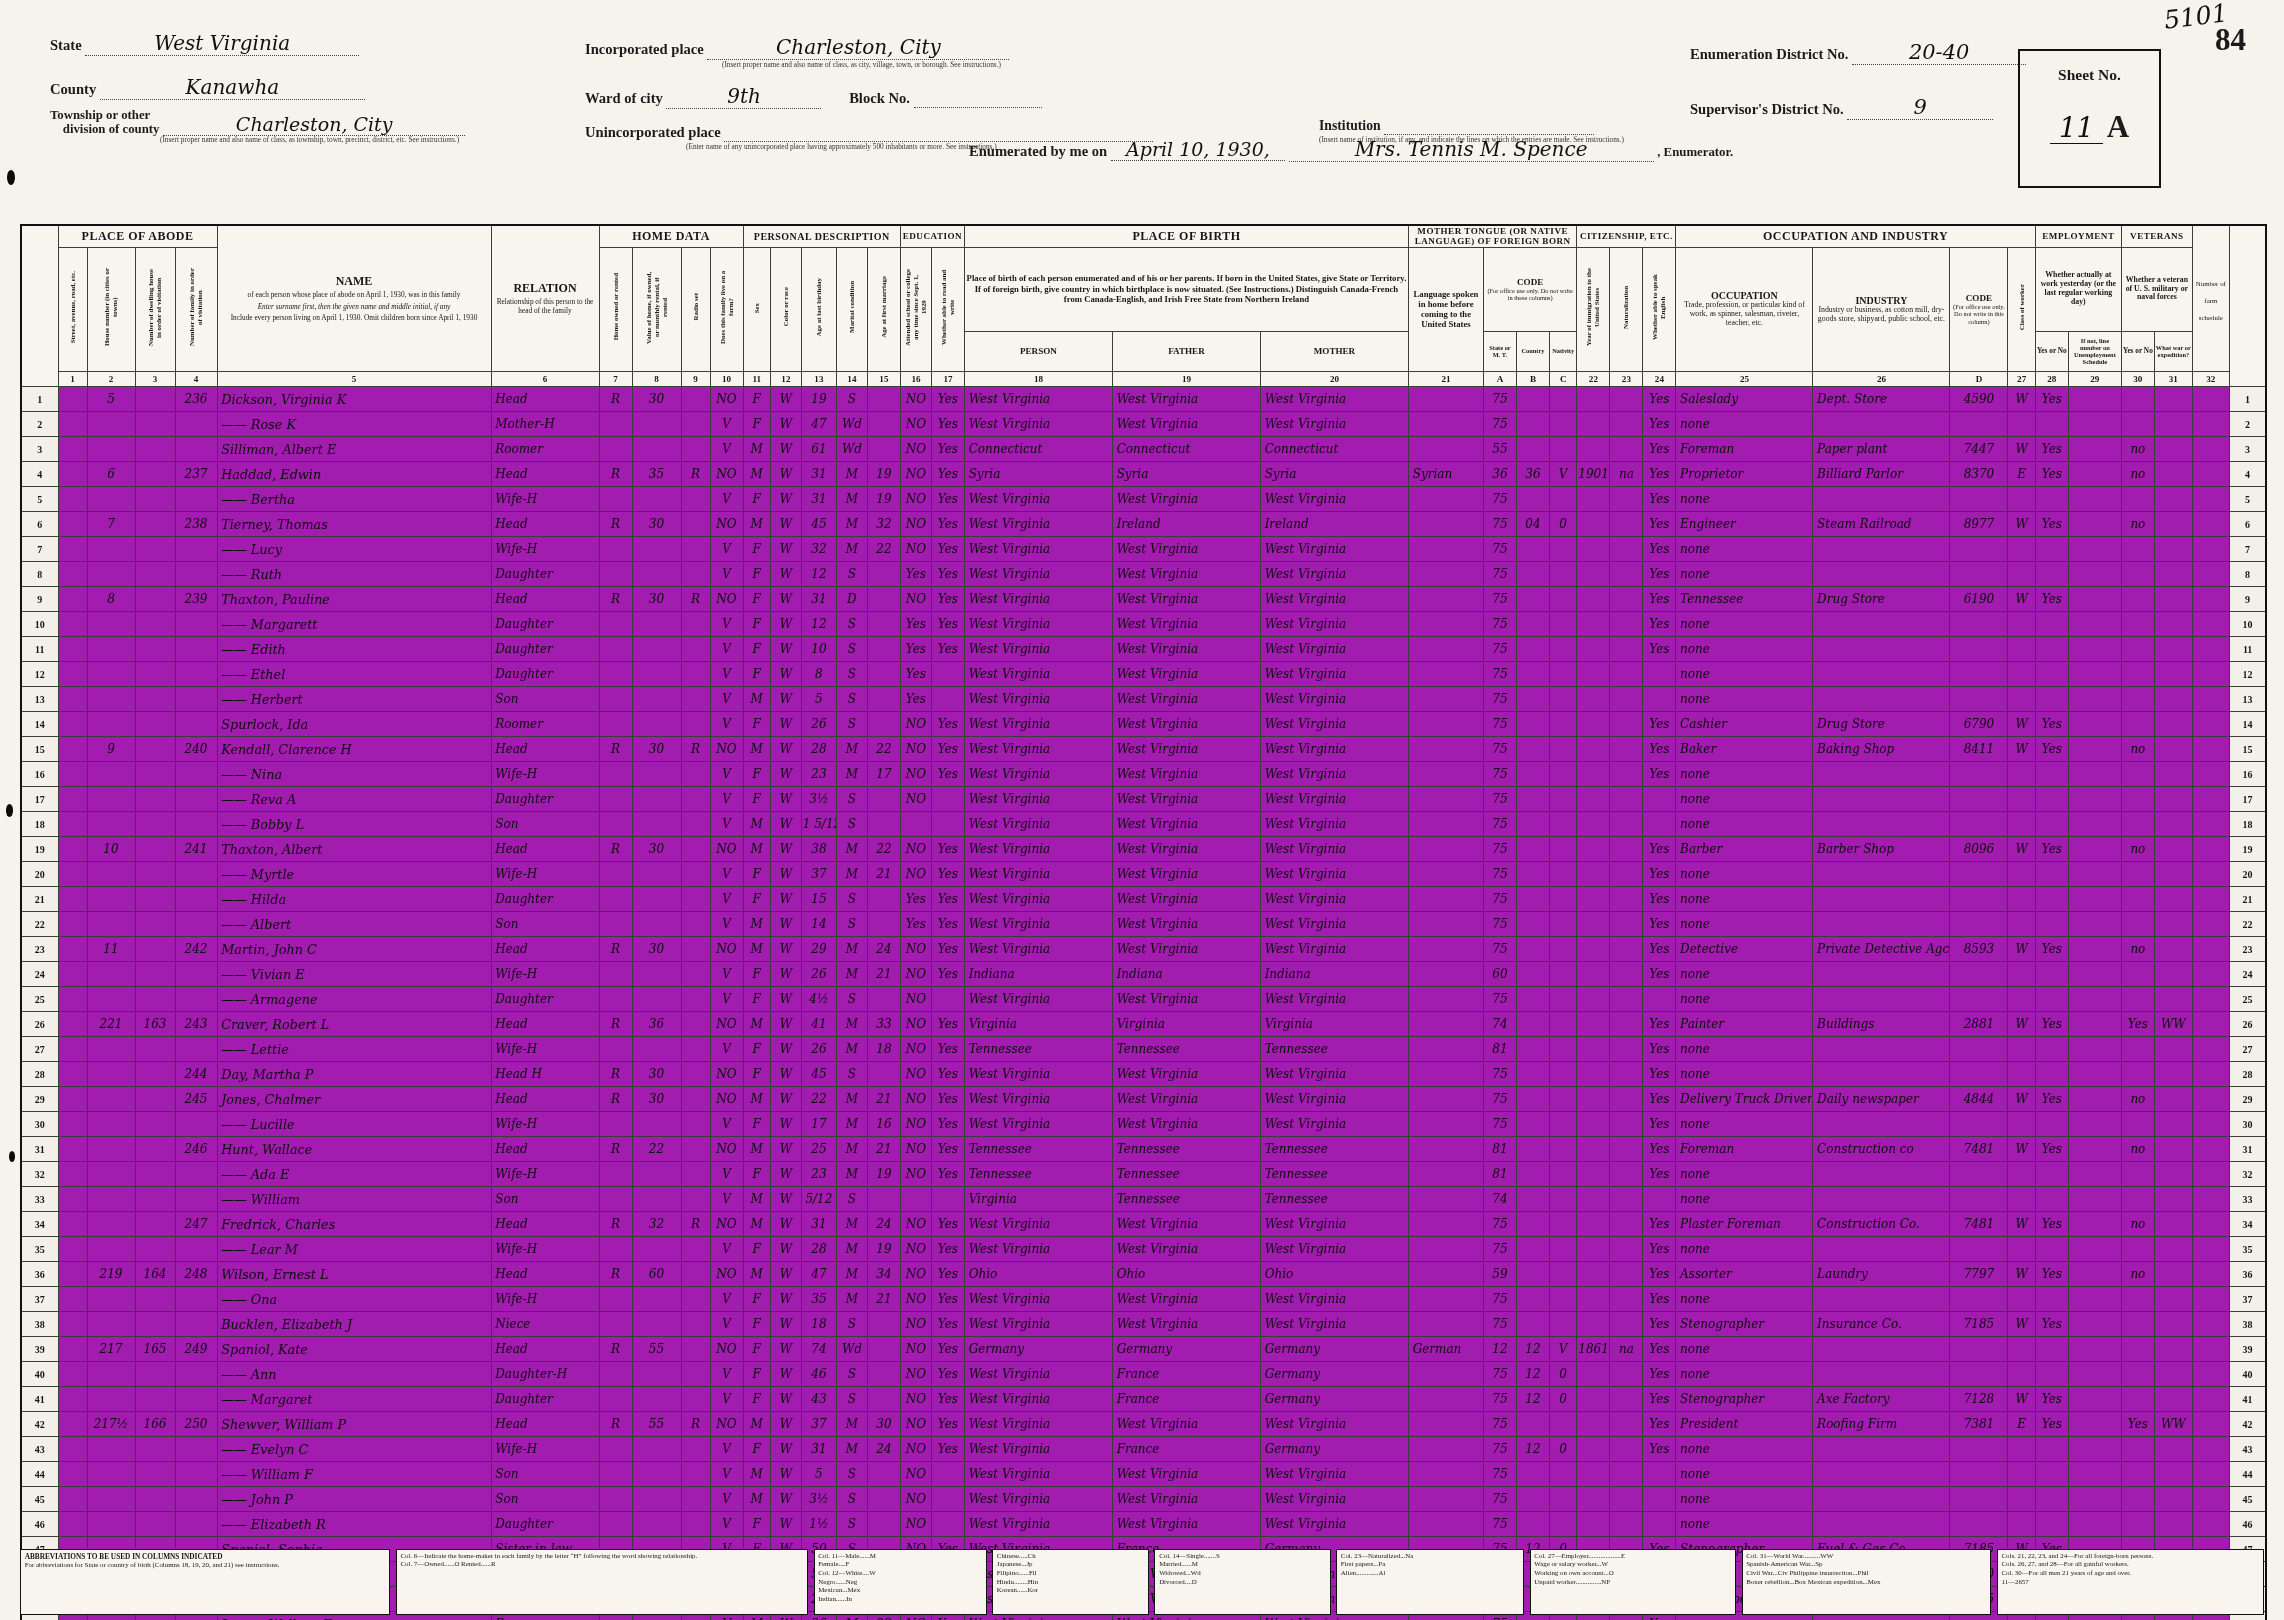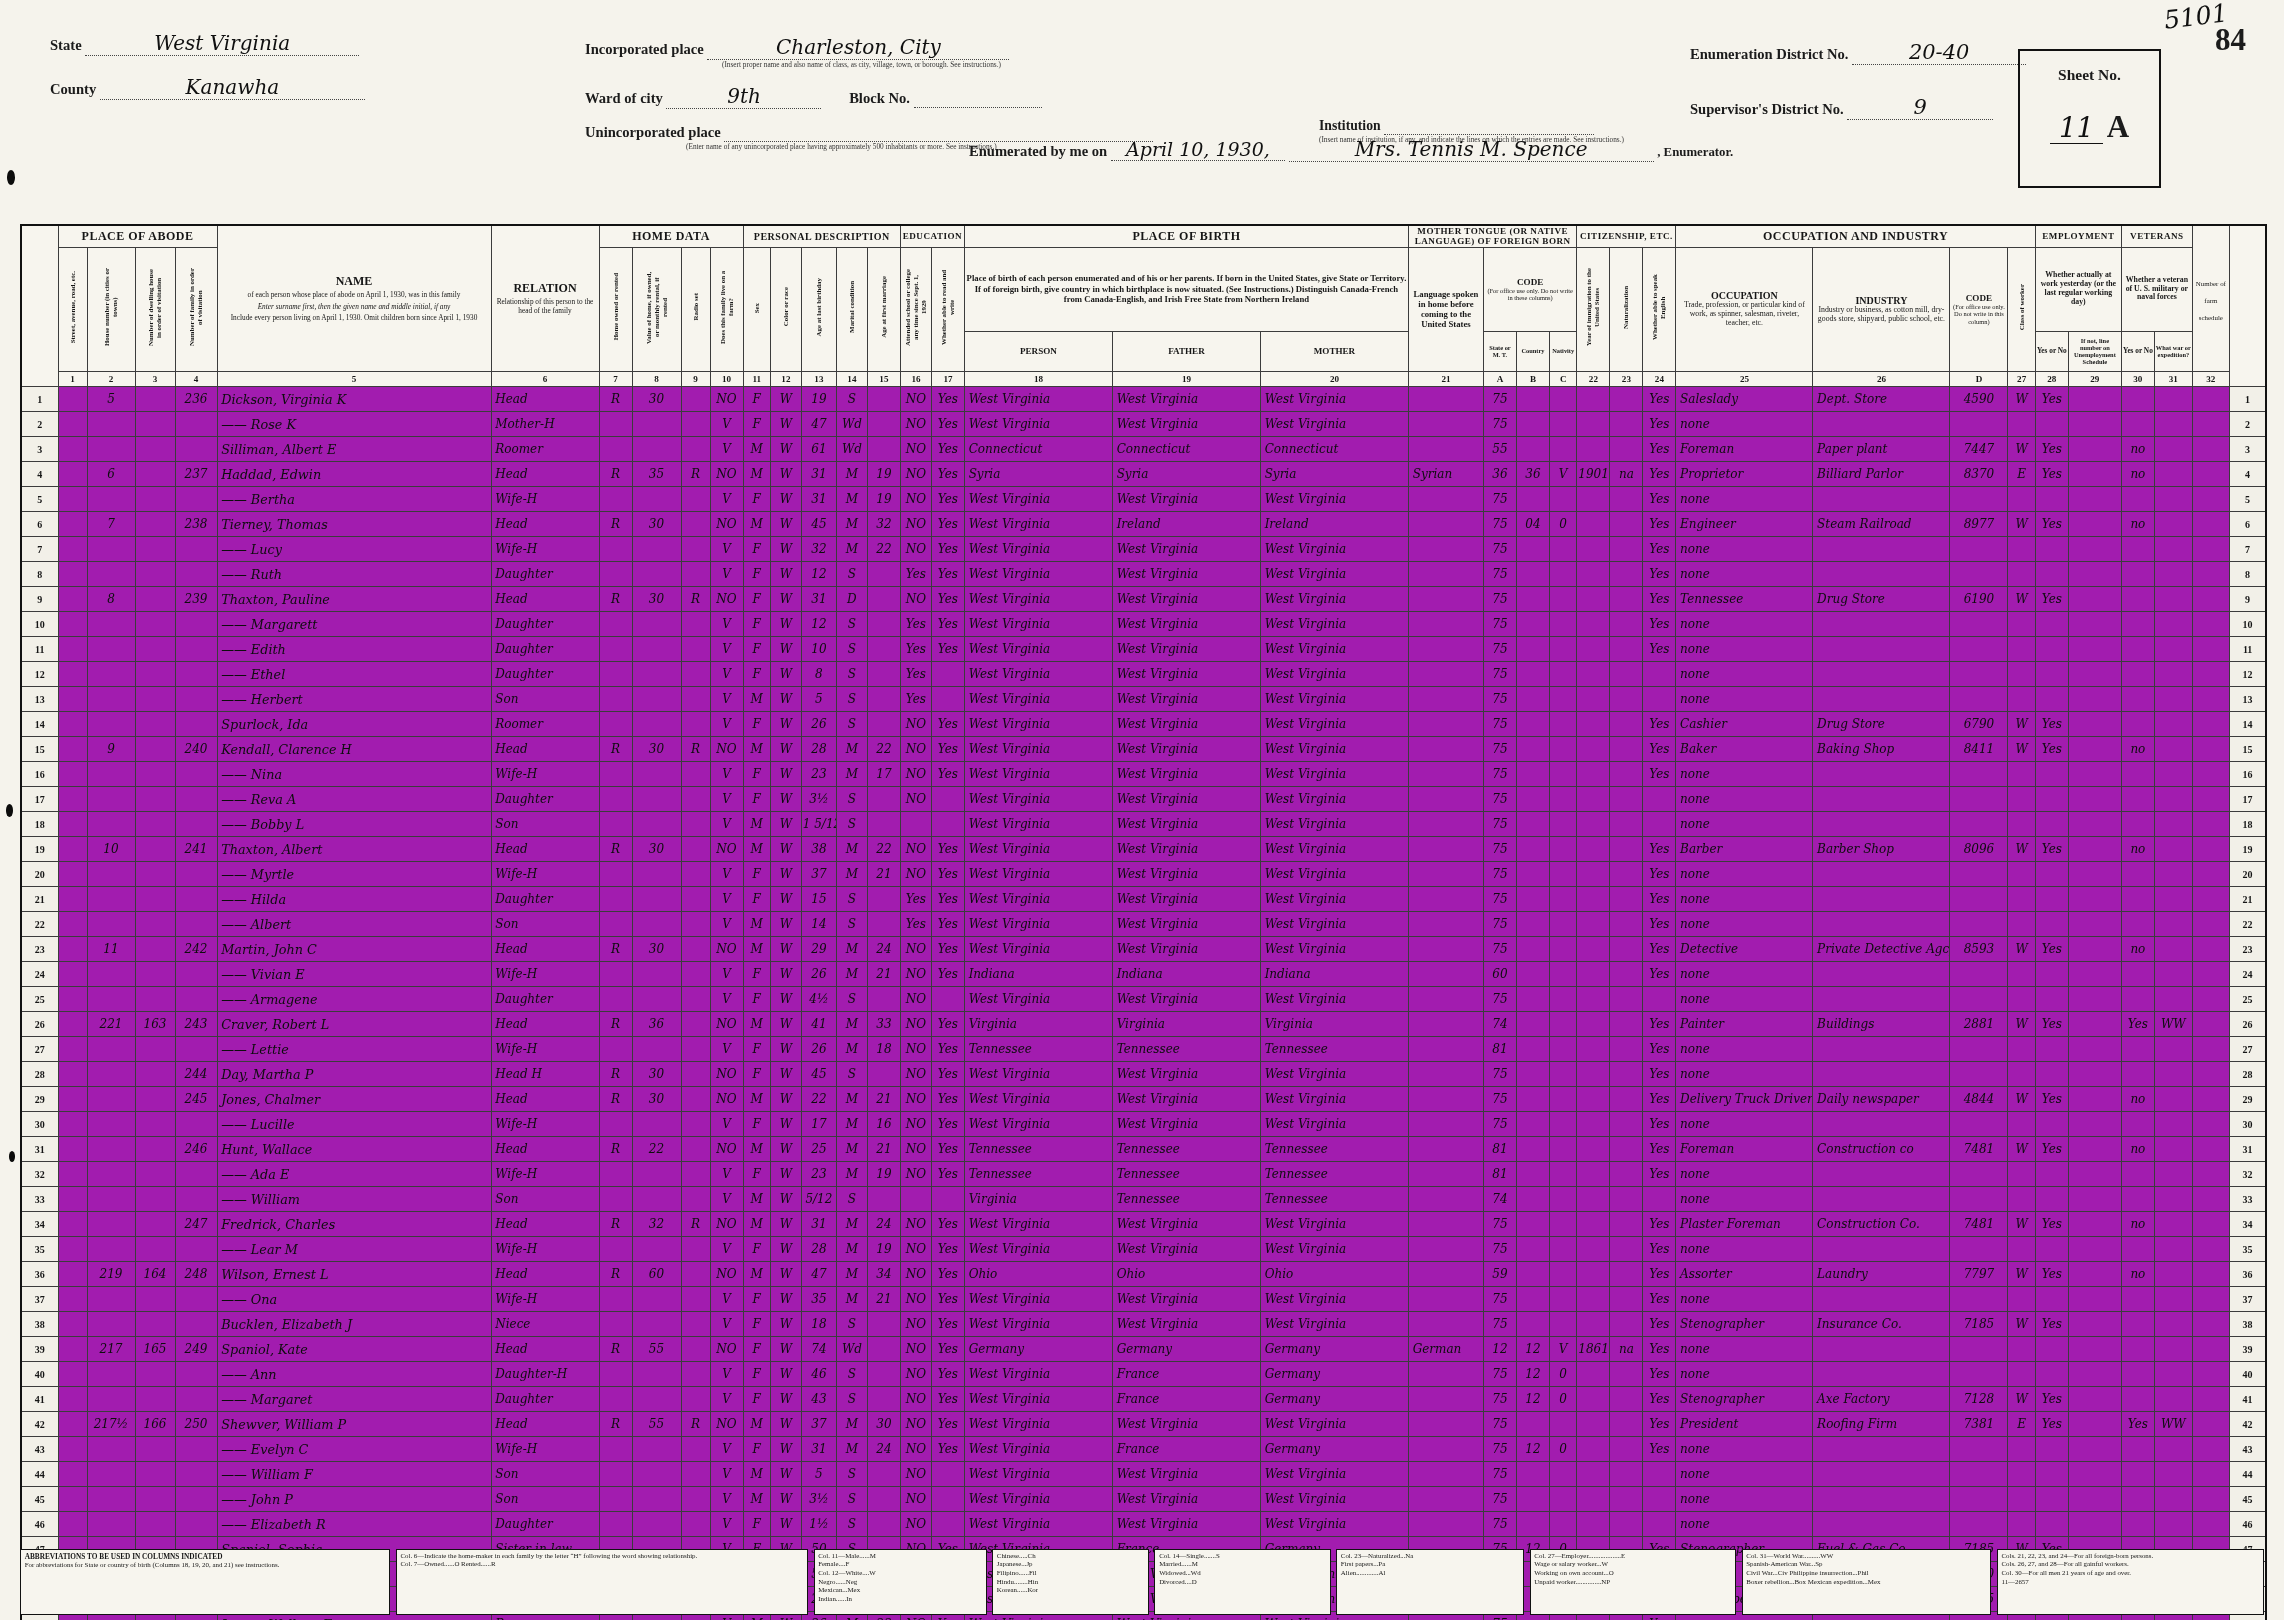--- a/index.html
+++ b/index.html
@@ -47,20 +47,27 @@
 
 <div class="page">
 
   <div class="abs" style="left:50px;top:31px;">
     <span class="printed" style="font-size:14.6px;">State</span>
     <span class="hwv dot" style="font-size:20px;display:inline-block;width:274px;text-align:center;">West Virginia</span>
   </div>
   <div class="abs" style="left:50px;top:75px;">
     <span class="printed" style="font-size:14.6px;">County</span>
     <span class="hwv dot" style="font-size:20px;display:inline-block;width:265px;text-align:center;">Kanawha</span>
+  </div>
+  <div class="abs" style="left:50px;top:108px;line-height:1.1;">
+    <span class="printed" style="font-size:12.8px;display:inline-block;vertical-align:top;">
+      <span>Township or other</span><br><span style="padding-left:12.8px;">division of county</span>
+    </span>
+    <span class="hwv dot" style="font-size:19px;display:inline-block;width:302px;text-align:center;vertical-align:bottom;">Charleston, City</span>
+    <div class="tiny" style="padding-left:110px;">(Insert proper name and also name of class, as township, town, precinct, district, etc.   See instructions.)</div>
   </div>
 
   <div class="abs" style="left:585px;top:35px;">
     <span class="printed" style="font-size:14.6px;">Incorporated place</span>
     <span class="hwv dot" style="font-size:20px;display:inline-block;width:302px;text-align:center;">Charleston, City</span>
     <div class="tiny" style="padding-left:137px;">(Insert proper name and also name of class, as city, village, town, or borough.   See instructions.)</div>
   </div>
   <div class="abs" style="left:585px;top:84px;">
     <span class="printed" style="font-size:14.6px;">Ward of city</span>
     <span class="hwv dot" style="font-size:20px;display:inline-block;width:155px;text-align:center;">9th</span>

